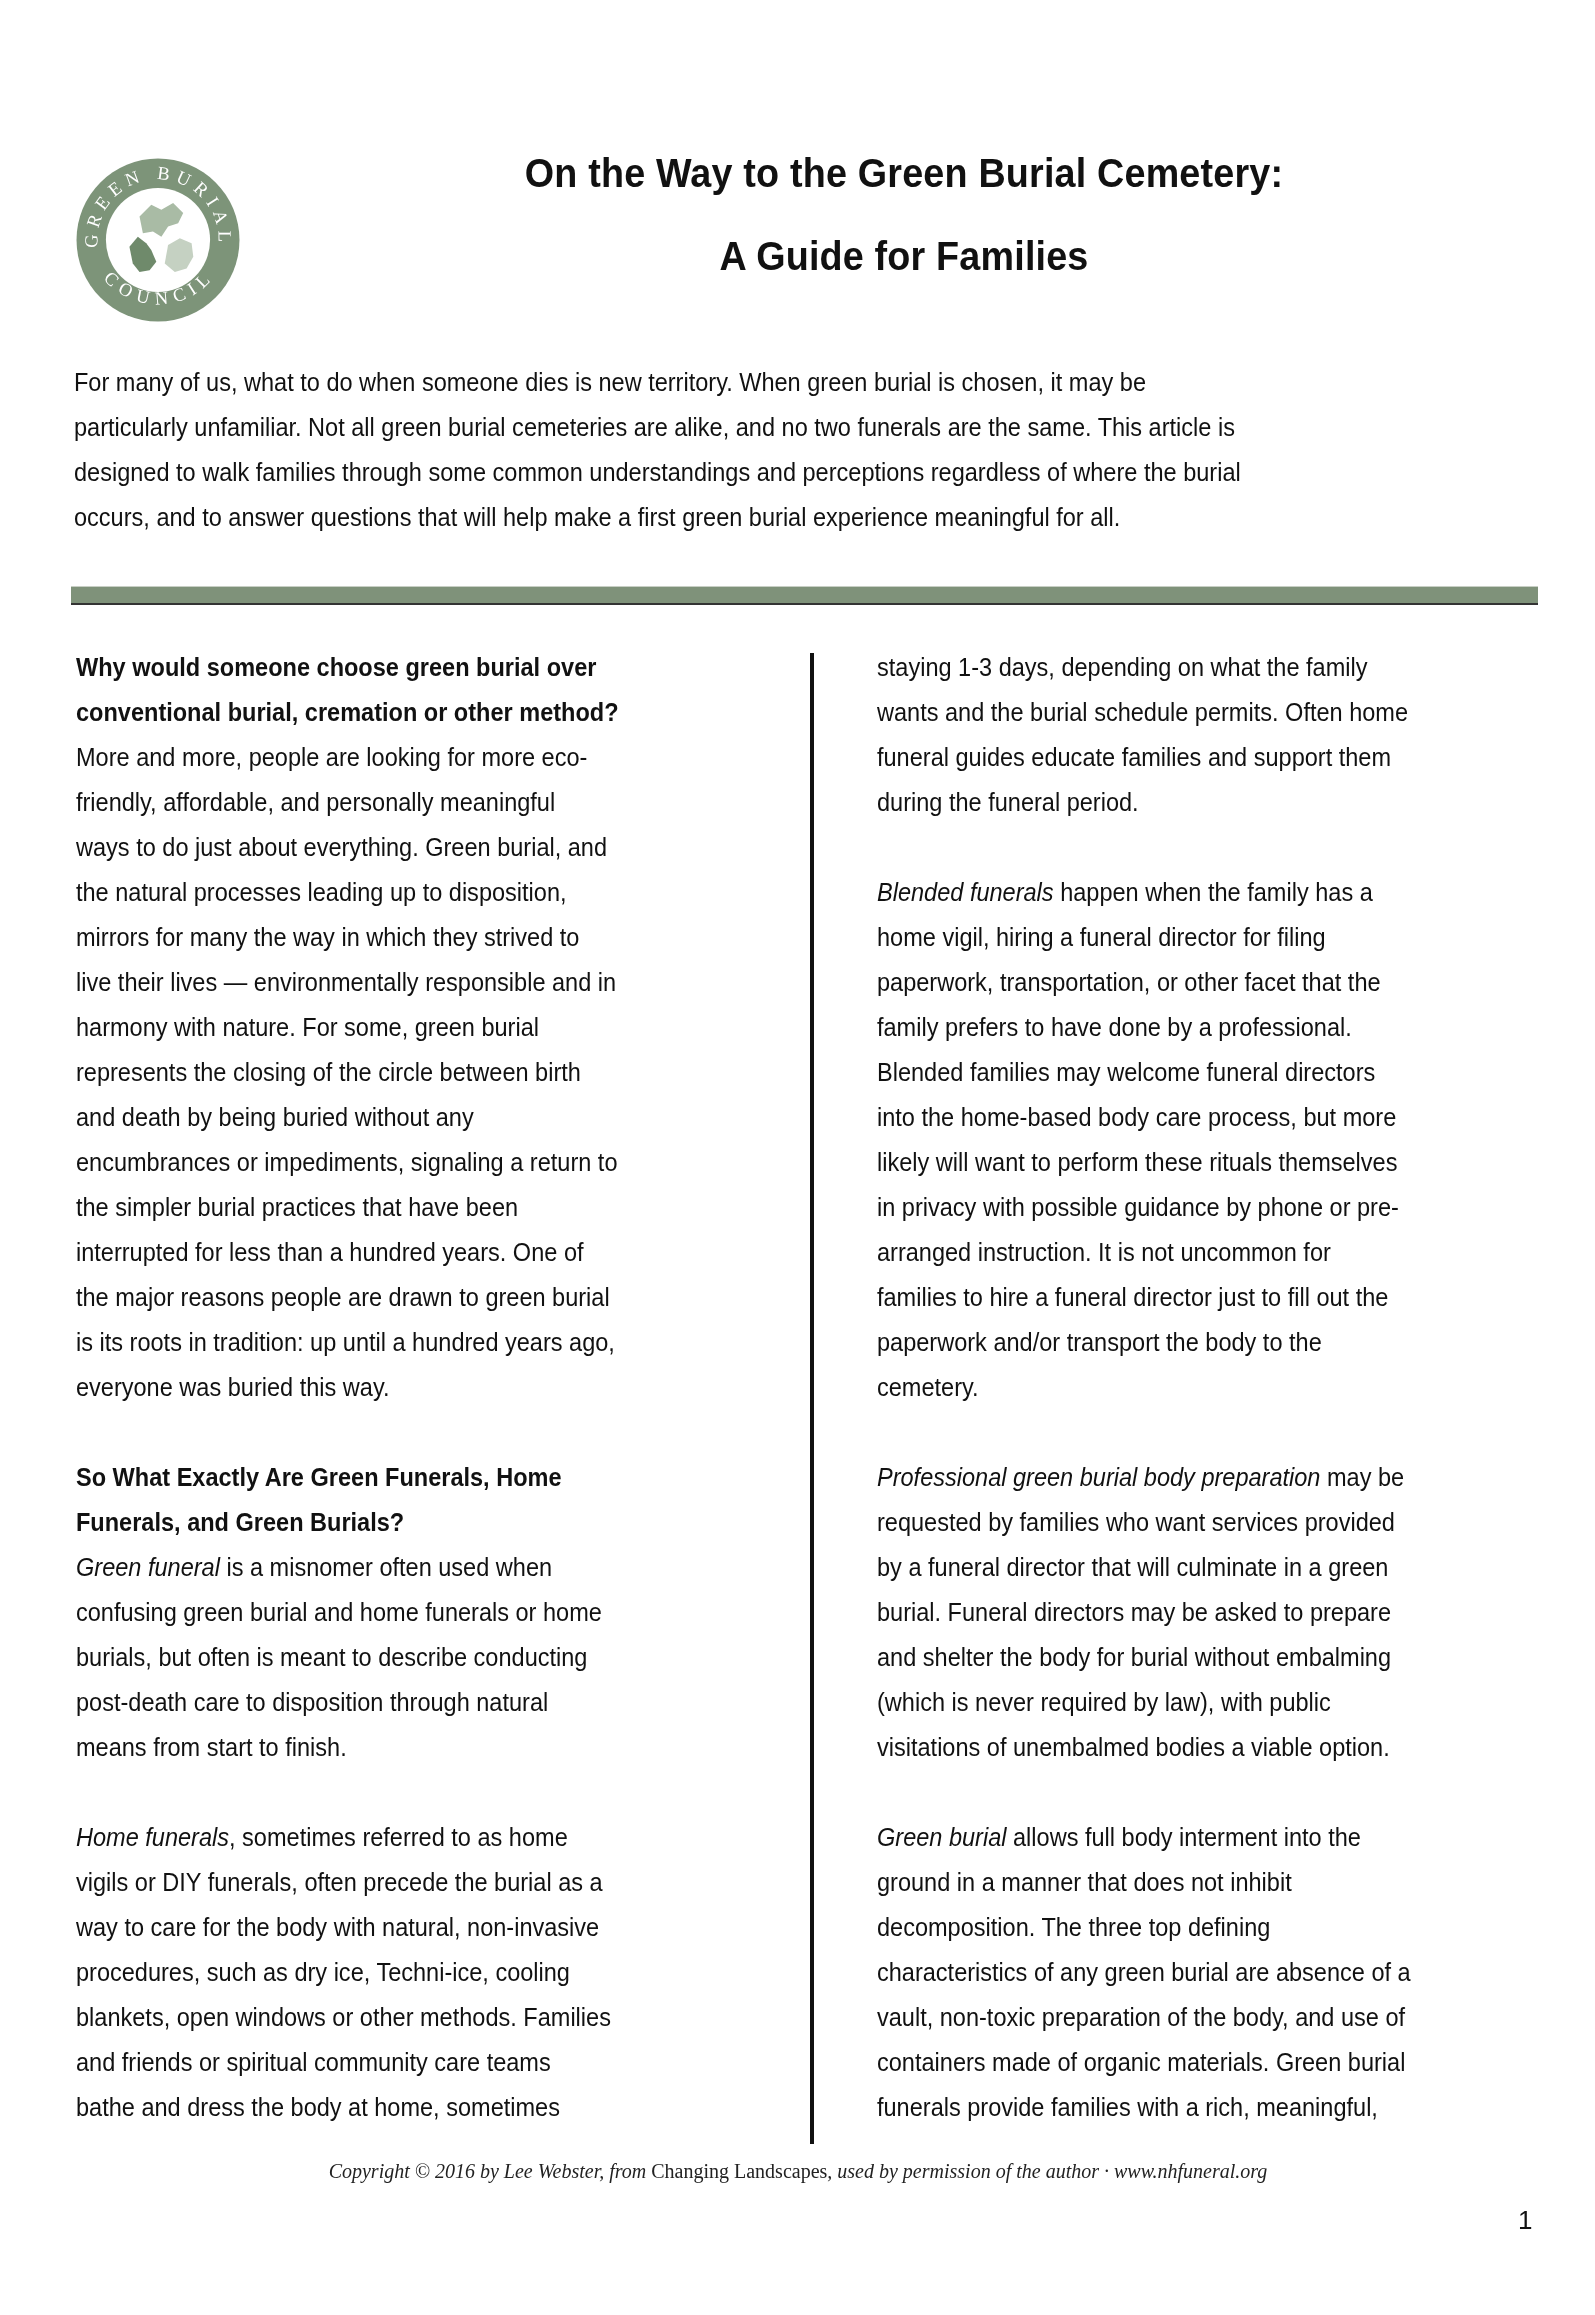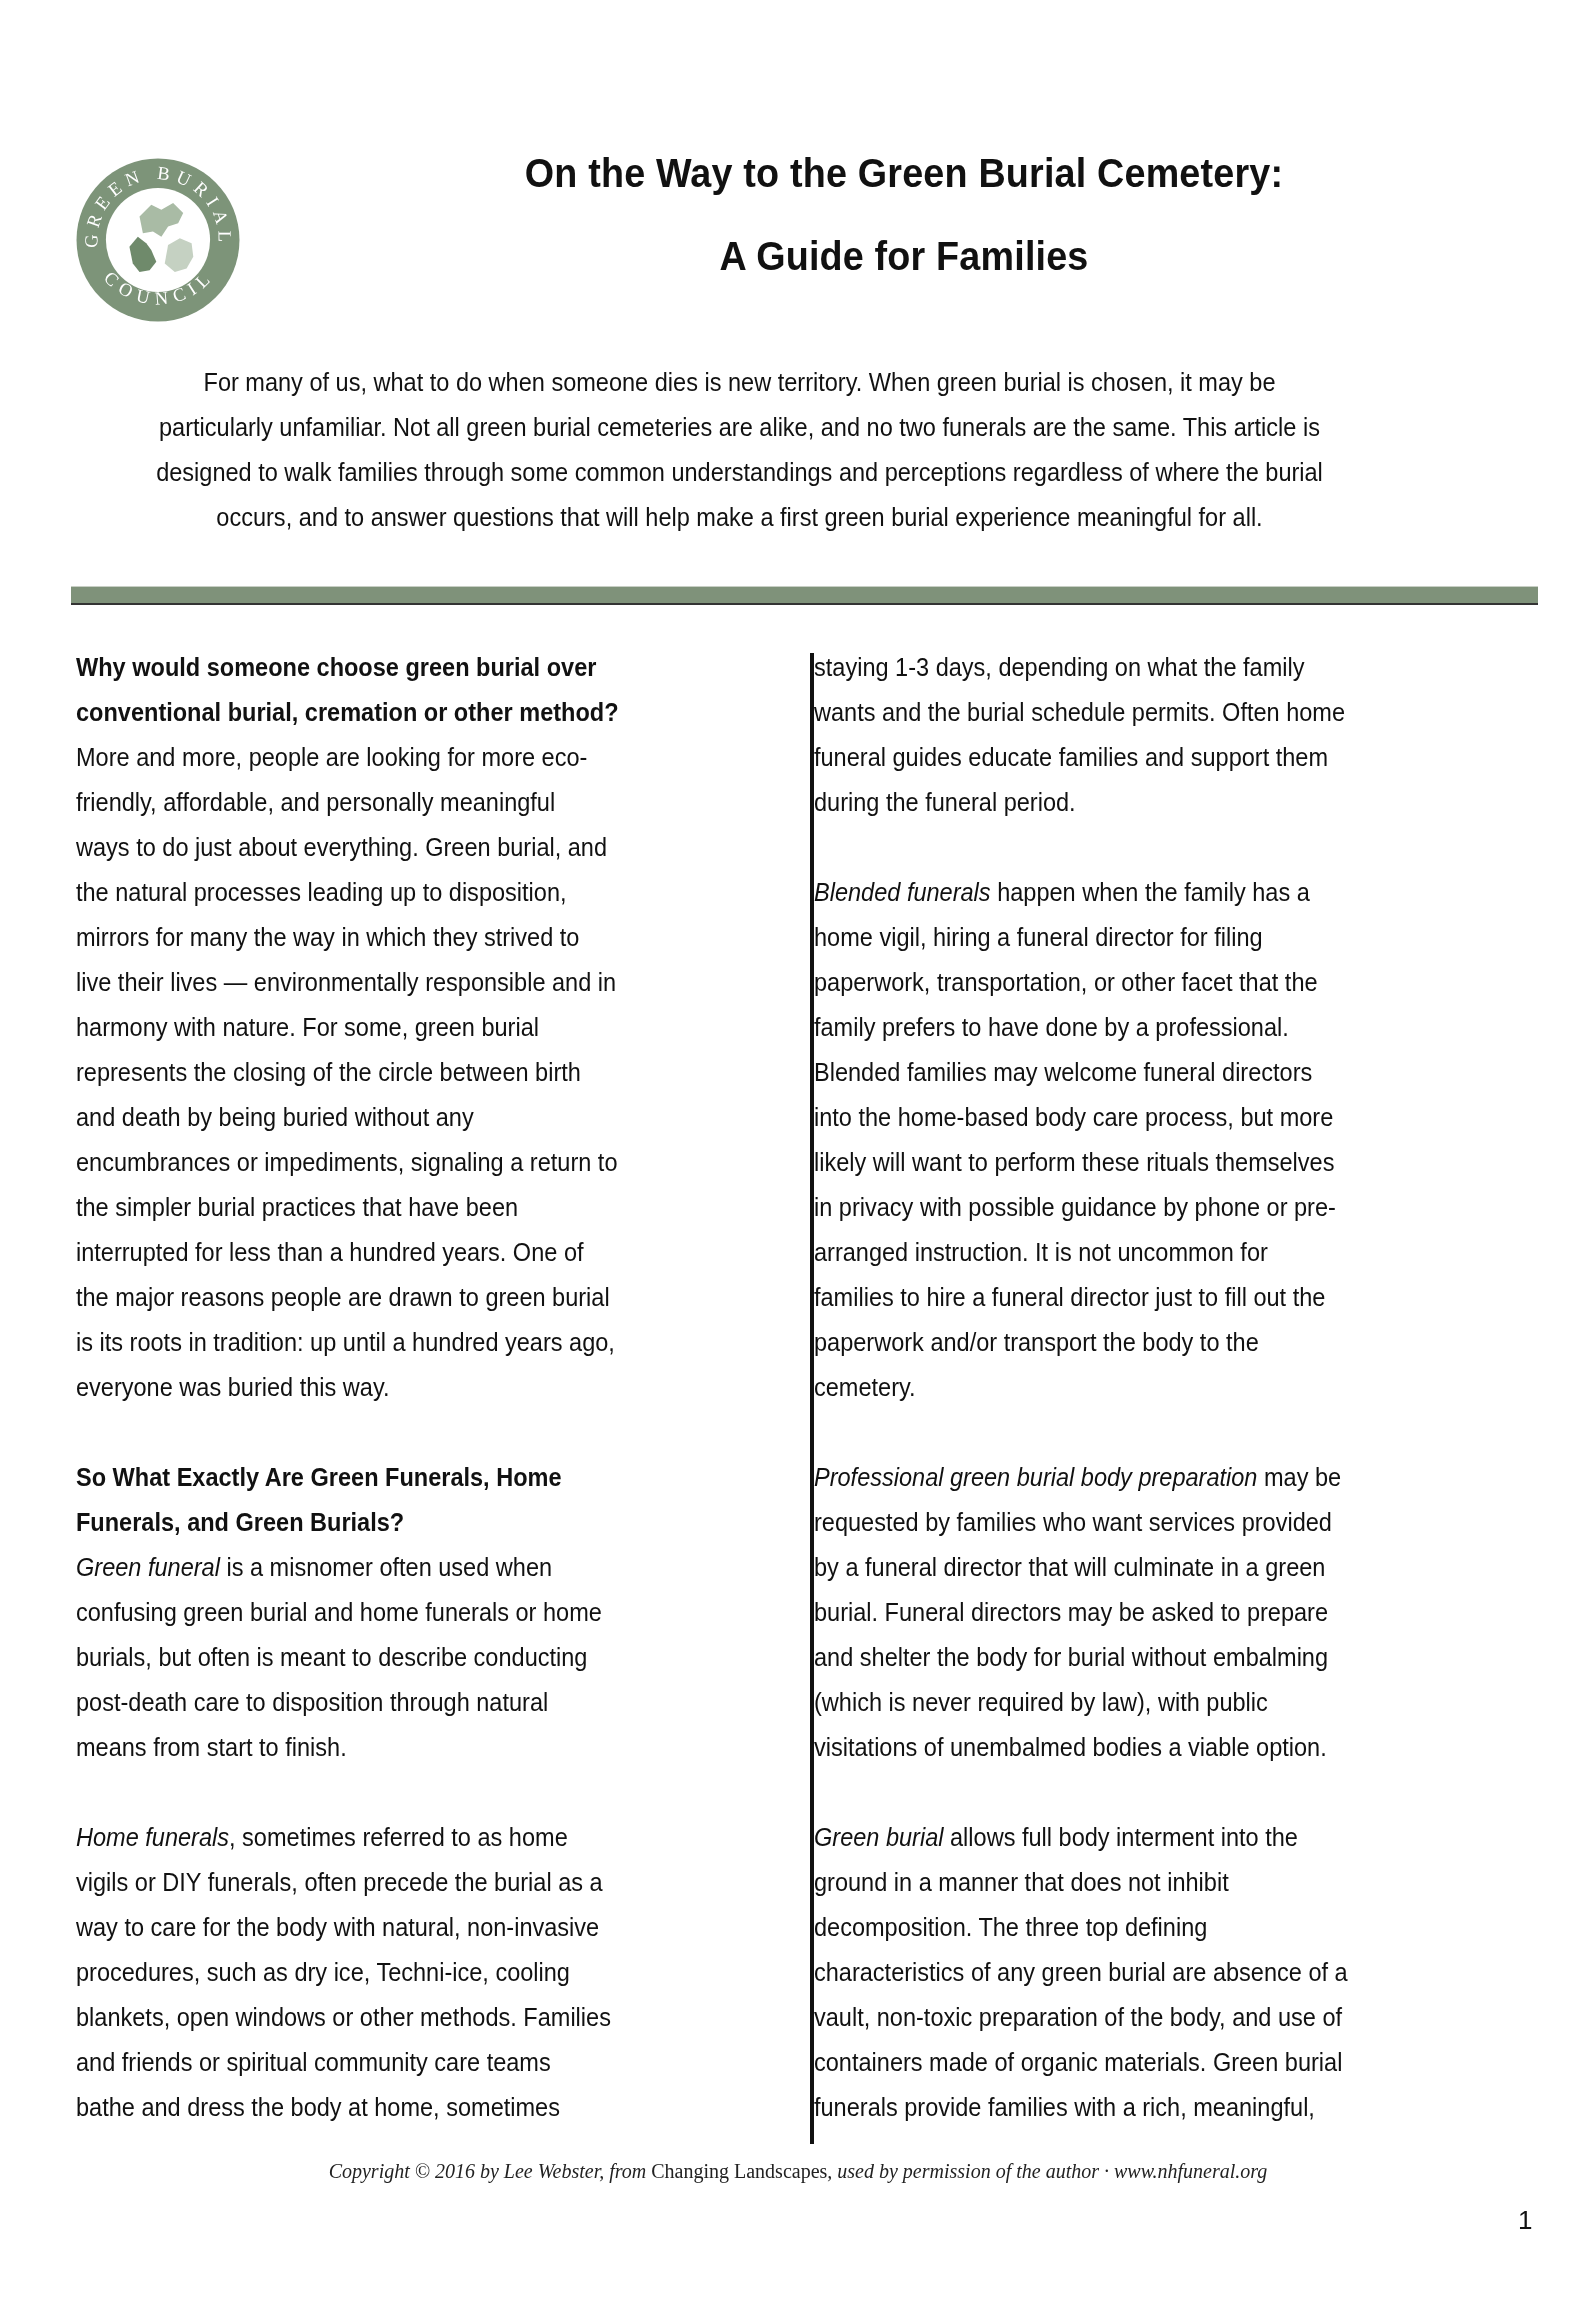--- a/index.html
+++ b/index.html
@@ -4,29 +4,29 @@
 <style>
   html, body { margin: 0; padding: 0; background: #ffffff; }
   body { width: 1596px; height: 2316px; position: relative; overflow: hidden;
          font-family: "Liberation Sans", sans-serif; color: #111; }
   .logo { position: absolute; left: 74px; top: 156px; width: 168px; height: 168px; }
   .title { position: absolute; left: 271px; width: 1266px; text-align: center;
            font-family: "Liberation Sans", sans-serif; font-weight: bold; color: #111;
            font-size: 41px; letter-spacing: 0.2px; transform: scaleX(0.92); transform-origin: center; }
   .title.l1 { top: 150px; }
   .title.l2 { top: 233px; }
-  .intro { position: absolute; left: 68px; width: 1484px; top: 360px; text-align: center; }
+  .intro { position: absolute; left: 74px; width: 1484px; top: 360px; }
   .line { display: block; white-space: nowrap; font-size: 26px; line-height: 45px;
           height: 45px; transform-origin: left center; }
   .intro .line { transform: scaleX(0.905); }
   .rule { position: absolute; left: 71px; width: 1467px; top: 586px; height: 16.3px;
           background: #7f927a; border-top: 0.9px solid #c8cfc5; border-bottom: 2.7px solid #333; }
   .col { position: absolute; top: 645px; }
   .col.left { left: 76px; width: 724px; }
-  .col.right { left: 814px; width: 688px; }
+  .col.right { left: 877px; width: 688px; }
   .col .line { transform: scaleX(0.905); }
   .blank { display: block; height: 45px; }
   .b { font-weight: bold; }
   .i { font-style: italic; }
   .divider { position: absolute; left: 810px; top: 653px; width: 3.6px; height: 1491px; background: #111; }
   .footer { position: absolute; left: 0; width: 1596px; top: 2160px; text-align: center;
             font-family: "Liberation Serif", serif; font-size: 20px; color: #222; }
   .footer .i { font-style: italic; }
   .pagenum { position: absolute; left: 1518px; top: 2205px; font-size: 26px; color: #111; }
 </style>

